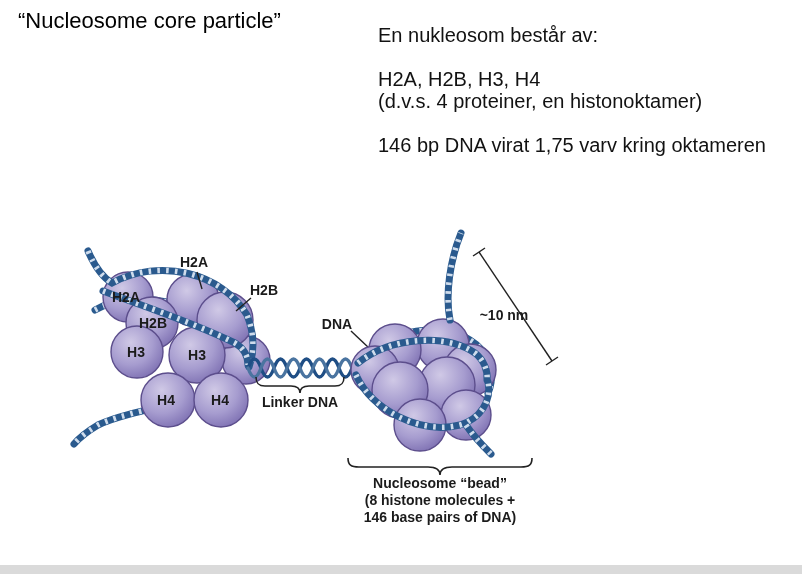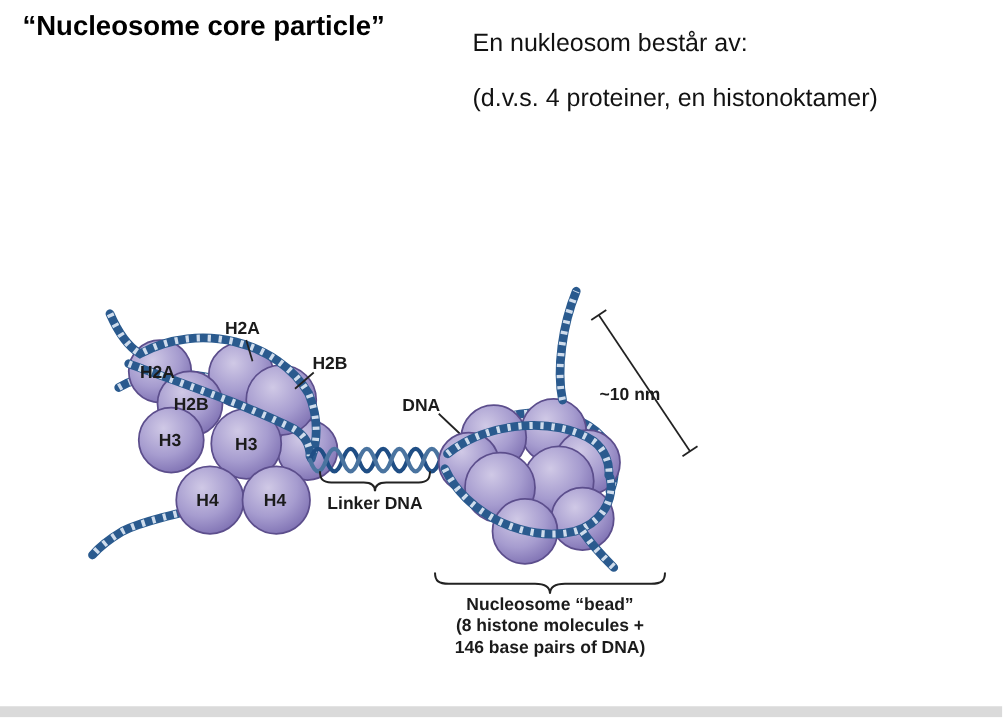--- a/index.html
+++ b/index.html
@@ -1,18 +1,18 @@
 <!DOCTYPE html>
 <html><head>
 <meta charset="utf-8">
 <style>
   html,body{margin:0;padding:0;background:#ffffff;}
   .slide{position:relative;width:802px;height:574px;background:#ffffff;overflow:hidden;
          font-family:"Liberation Sans",sans-serif;}
-  .title{position:absolute;left:18px;top:8px;font-size:22px;font-weight:bold;color:#000;}
+  .title{position:absolute;left:18px;top:8px;font-size:22px;font-weight:normal;color:#000;}
   .info{position:absolute;left:378px;top:24px;font-size:20px;color:#121212;}
   .info p{margin:0;line-height:22px;}
   .spacer{height:22px;}
   .bottom-strip{position:absolute;left:0;bottom:0;width:100%;height:9px;background:#dadada;}
   .diagram{position:absolute;left:0;top:225px;}
   svg text{font-family:"Liberation Sans",sans-serif;font-weight:bold;fill:#1b1b1b;}
   .lbl{font-size:14px;}
   .cap{font-size:14px;}
   .rope-base{fill:none;stroke:#2a5a8e;stroke-width:7;stroke-linecap:round;}
   .rope-twist{fill:none;stroke:#cfdcec;stroke-width:5.5;stroke-dasharray:2.6 6.2;}
@@ -25,22 +25,24 @@
 </head>
 <body>
 
 <div class="slide">
 
   <div class="title">“Nucleosome core particle”</div>
 
   <div class="info">
     <p>En nukleosom består av:</p>
     <div class="spacer"></div>
+    <p>H2A, H2B, H3, H4</p>
     <p>(d.v.s. 4 proteiner, en histonoktamer)</p>
     <div class="spacer"></div>
+    <p>146 bp DNA virat 1,75 varv kring oktameren</p>
   </div>
 
   <svg class="diagram" width="650" height="335" viewBox="0 0 650 335">
     <defs>
       <radialGradient id="gSphere" cx="38%" cy="32%" r="78%">
         <stop offset="0%" stop-color="#d0c9e6"></stop>
         <stop offset="55%" stop-color="#a69ccf"></stop>
         <stop offset="100%" stop-color="#786aae"></stop>
       </radialGradient>
       <path id="ropeLB" d="M95,85 C135,62 205,78 240,115 C252,128 252,140 246,148"></path>

